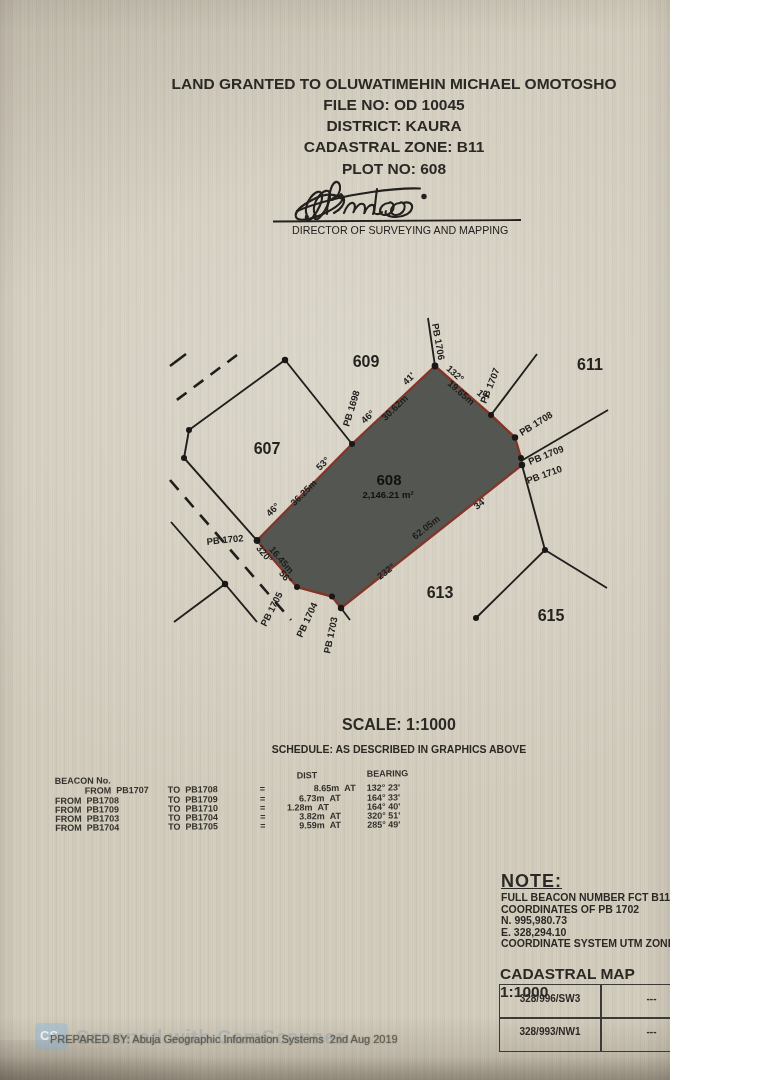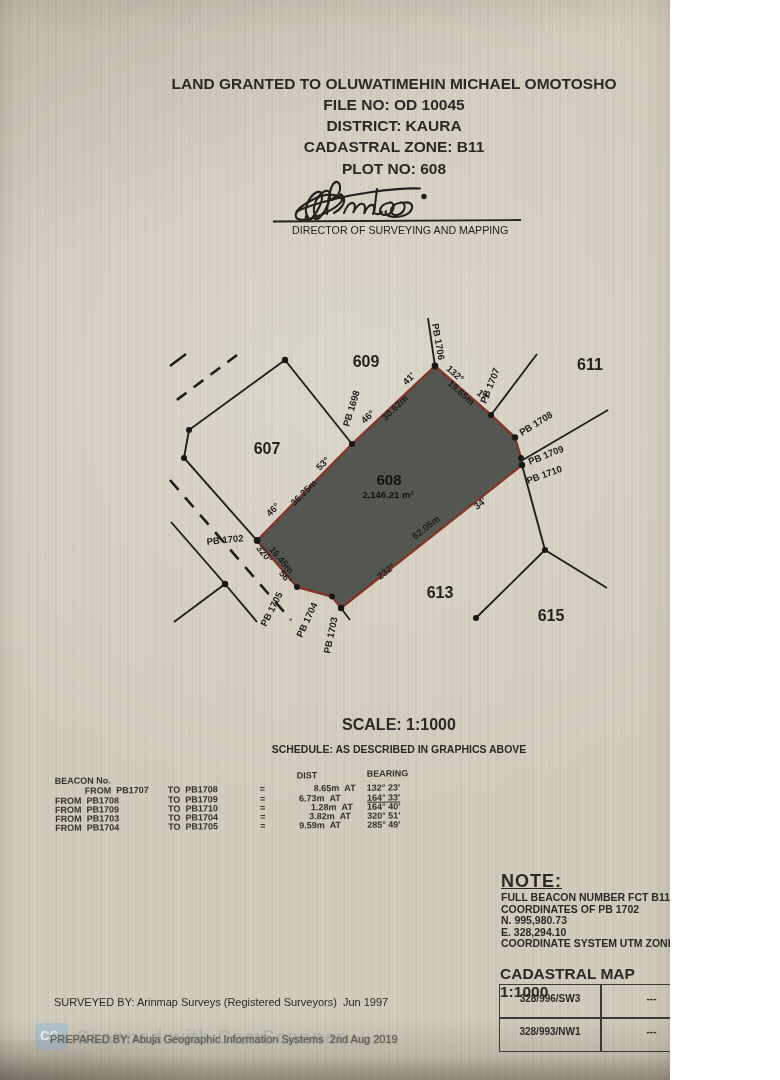--- a/index.html
+++ b/index.html
@@ -178,32 +178,32 @@
     <div class="abs" style="left:8px;top:10px;padding-left:22px;">FROM&nbsp;&nbsp;PB1707</div>
       <div class="abs" style="left:113px;top:10px;">TO&nbsp;&nbsp;PB1708</div>
       <div class="abs" style="left:205px;top:10px;">=</div>
       <div class="abs" style="left:244px;top:10px;padding-left:15px;">8.65m&nbsp;&nbsp;AT</div>
       <div class="abs" style="left:312px;top:10px;">132° 23'</div>
 
     <div class="abs" style="left:0;top:19.5px;">FROM&nbsp;&nbsp;PB1708</div>
       <div class="abs" style="left:113px;top:19.5px;">TO&nbsp;&nbsp;PB1709</div>
       <div class="abs" style="left:205px;top:19.5px;">=</div>
       <div class="abs" style="left:244px;top:19.5px;">6.73m&nbsp;&nbsp;AT</div>
-      <div class="abs" style="left:312px;top:19.5px;text-decoration:underline;">164° 33'</div>
+      <div class="abs" style="left:312px;top:19.5px;">164° 33'</div>
 
     <div class="abs" style="left:0;top:28.5px;">FROM&nbsp;&nbsp;PB1709</div>
       <div class="abs" style="left:113px;top:28.5px;">TO&nbsp;&nbsp;PB1710</div>
       <div class="abs" style="left:205px;top:28.5px;">=</div>
-      <div class="abs" style="left:256px;top:28.5px;">1.28m&nbsp;&nbsp;AT</div>
+      <div class="abs" style="left:232px;top:28.5px;">1.28m&nbsp;&nbsp;AT</div>
       <div class="abs" style="left:312px;top:28.5px;">164° 40'</div>
 
     <div class="abs" style="left:0;top:37.5px;">FROM&nbsp;&nbsp;PB1703</div>
       <div class="abs" style="left:113px;top:37.5px;">TO&nbsp;&nbsp;PB1704</div>
       <div class="abs" style="left:205px;top:37.5px;">=</div>
-      <div class="abs" style="left:244px;top:37.5px;margin-left:10px;">3.82m&nbsp;&nbsp;AT</div>
+      <div class="abs" style="left:244px;top:37.5px;">3.82m&nbsp;&nbsp;AT</div>
       <div class="abs" style="left:312px;top:37.5px;">320° 51'</div>
 
     <div class="abs" style="left:0;top:46.5px;">FROM&nbsp;&nbsp;PB1704</div>
       <div class="abs" style="left:113px;top:46.5px;">TO&nbsp;&nbsp;PB1705</div>
       <div class="abs" style="left:205px;top:46.5px;">=</div>
       <div class="abs" style="left:244px;top:46.5px;">9.59m&nbsp;&nbsp;AT</div>
       <div class="abs" style="left:312px;top:46.5px;">285° 49'</div>
   </div>
 
   <div class="abs" style="left:501px;top:871px;width:260px;color:#2b2925;">
@@ -229,21 +229,20 @@
 
     <div class="abs" style="left:0;top:8px;width:100px;text-align:center;font-size:10px;font-weight:bold;color:#2b2925;">328/996/SW3</div>
 
     <div class="abs" style="left:102px;top:8px;width:99px;text-align:center;font-size:10px;font-weight:bold;color:#2b2925;">---</div>
 
     <div class="abs" style="left:0;top:41px;width:100px;text-align:center;font-size:10px;font-weight:bold;color:#2b2925;">328/993/NW1</div>
 
     <div class="abs" style="left:102px;top:41px;width:99px;text-align:center;font-size:10px;font-weight:bold;color:#2b2925;">---</div>
   </div>
 
-  <div class="abs" style="left:54px;top:996px;font-size:11px;color:#2b2a26;">SURVEYED BY: Arinmap Surveys (Registered Surveyors)&nbsp;&nbsp;Jun 1997</div>
 
   <div class="abs" style="left:35px;top:1023px;width:33px;height:27px;background:rgba(152,186,214,0.55);border-radius:5px;"></div>
   <div class="abs" style="left:40px;top:1028px;font-size:13px;font-weight:bold;color:rgba(255,255,255,0.75);">CS</div>
 
   <div class="abs" style="left:76px;top:1026px;font-size:20px;font-weight:bold;color:rgba(135,155,170,0.38);letter-spacing:0.5px;">Scanned with CamScanner</div>
 
   <div class="abs" style="left:50px;top:1033px;font-size:11px;color:#605e52;text-shadow:0 0 1.5px rgba(96,94,82,0.9);">PREPARED BY: Abuja Geographic Information Systems&nbsp;&nbsp;2nd Aug 2019</div>
 
   <div class="abs" style="left:0;top:1056px;width:780px;height:24px;background:linear-gradient(to bottom, rgba(70,62,48,0) , rgba(70,62,48,0.30));"></div>
   <div class="abs" style="left:0;top:1040px;width:200px;height:40px;background:radial-gradient(ellipse 220px 50px at 0% 100%, rgba(60,52,40,0.28), rgba(60,52,40,0));"></div>

